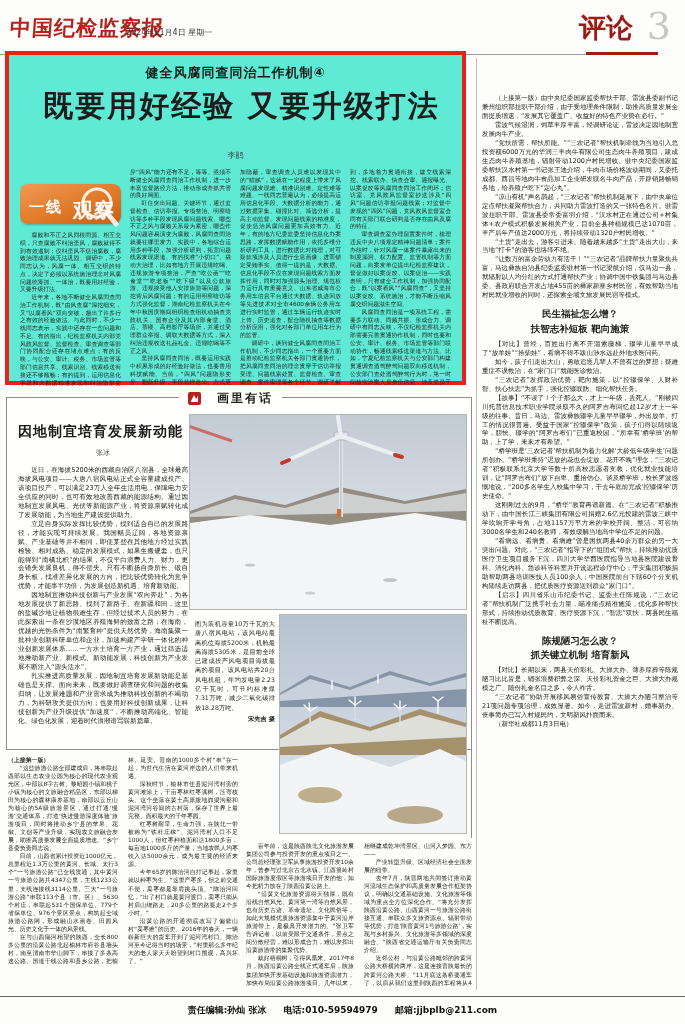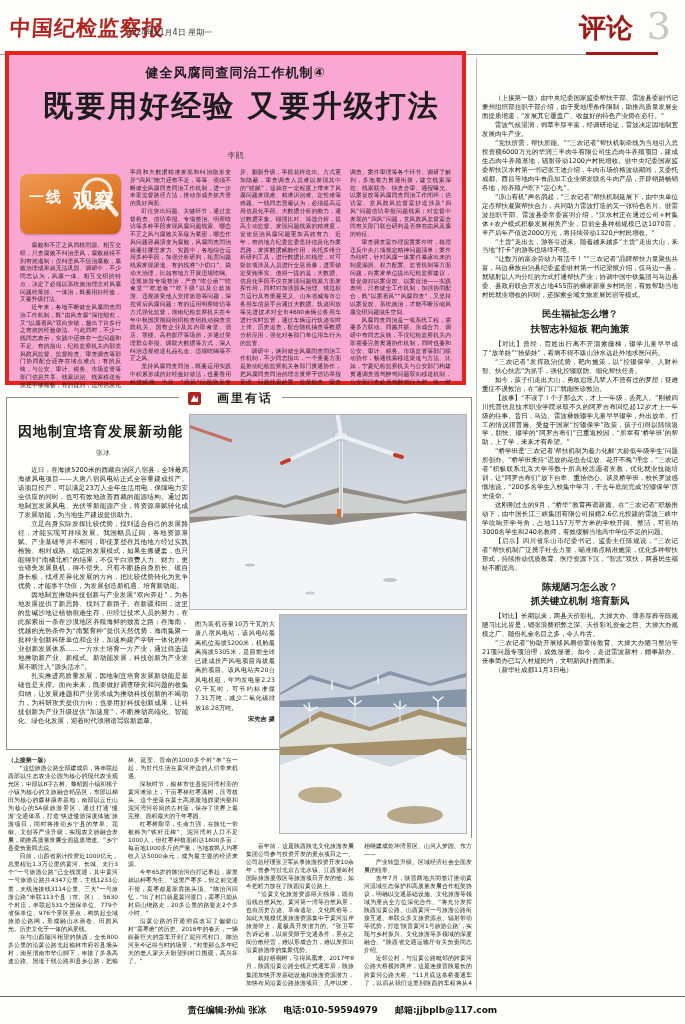--- a/index.html
+++ b/index.html
@@ -11,30 +11,30 @@
         font-size:21px;font-weight:bold;color:#b5211d;transform:skewX(-4deg);letter-spacing:1px;}
   .mdate{position:absolute;left:126px;top:19px;font-size:8px;color:#333;}
   .section-title{position:absolute;right:52px;top:2px;font-family:"DejaVu Serif",serif;
         font-size:27px;font-weight:bold;color:#9e1a15;}
   .pagenum{position:absolute;right:14px;top:-4px;font-family:"DejaVu Serif",serif;
         font-size:38px;color:#c7c7c7;}
   .rule-gray{position:absolute;top:46px;left:0;width:586px;border-top:1px solid #9a9a9a;}
   .rule-red{position:absolute;top:44px;left:586px;width:72px;height:3px;background:#9e1a15;}
   
   .lead-box{position:absolute;left:5px;top:51px;width:461px;height:334px;
-        border:4px solid #e8211a;background:#f9a8d4;box-sizing:border-box;}
+        border:4px solid #e8211a;background:#5eead4;box-sizing:border-box;}
   .kicker{text-align:center;margin-top:9px;font-size:13px;font-weight:bold;letter-spacing:1px;}
   .headline{text-align:center;margin-top:4px;font-family:"DejaVu Serif",serif;
         font-size:30px;font-weight:bold;letter-spacing:2px;padding-left:12px;}
   .byline{text-align:center;margin-top:23px;font-size:8px;color:#444;}
   .lead-body{margin:8px 11px 0;height:225px;column-count:4;column-gap:9px;
         font-size:5.8px;line-height:1.34;text-align:justify;overflow:hidden;color:#222;}
   .para{margin:0;text-indent:2em;}
   
-  .badge{position:relative;width:100%;height:60px;margin:5px 0 8px;border-radius:8px;
+  .badge{position:relative;width:100%;height:40px;margin:15px 0 8px;border-radius:8px;
         background:linear-gradient(160deg,#f09a55 0%,#e07a28 55%,#c95f14 100%);
         box-shadow:0 1px 2px rgba(0,0,0,.25);break-inside:avoid;}
   .badge-t1{position:absolute;left:9px;top:13px;color:#fff;font-size:15px;font-weight:bold;letter-spacing:2px;}
   .badge-t2{position:absolute;left:53px;top:13px;color:#fff;font-size:20px;font-weight:bold;letter-spacing:1px;z-index:2;}
   .badge-lens{position:absolute;right:2px;top:2px;}
   
   .vdiv{position:absolute;left:476px;top:58px;height:932px;border-left:1px solid #bfbdb8;}
   .right-col{position:absolute;left:482px;top:94px;width:196px;height:896px;
         font-size:6.5px;line-height:1.38;text-align:justify;overflow:hidden;color:#222;}
   .sub{margin:7px 0 4px;text-align:center;font-size:9.5px;font-weight:bold;line-height:1.5;}
@@ -119,25 +119,26 @@
         <p class="para">“凉山有机”声名鹊起，“三农记者”帮扶机制延展下，由中央单位定点帮扶凝聚帮扶合力，共同助力雷波打造的又一张特色名片。驻雷波挂职干部、雷波县委常委富羽介绍，“汉水村正在通过公司+村集体+农户模式积极发展相关产业，目前全县种植规模已达1070亩，丰产后年产值达2000万元，将持续带动1320户村民增收。”</p>
         <p class="para">“土货”走出去，游客引进来。随着越来越多“土货”走出大山，来当地“打卡”的游客也络绎不绝。</p>
         <p class="para">“让数万的富余劳动力有活干！”“三农记者”品牌帮扶力量聚焦共富，马边彝族自治县纪委监委驻村第一书记梁航介绍，仅马边一县，就辐射以人均分红的方式打通帮扶产业；协调中国中铁集团与马边县委、县政府联合开发占地455亩的彝家新寨乡村民宿，有效帮助当地村民就业增收的同时，还探索全域文旅发展民宿等模式。</p>
       </div>
     <h3 class="sub">
       <span>民生福祉怎么增？</span>
       <span>扶智志补短板 靶向施策</span>
     </h3>
     <div>
         <p class="para">【对比】曾经，百姓出行离不开溜索藤梯，辍学儿童早早成了“放羊娃”“拾柴娃”，看病不得不跋山涉水远赴外地求医问药。</p>
+        <p class="para">如今，孩子们走出大山，勇敢追逐几辈人不曾有过的梦想；疑难重症不误救治，在“家门口”就能医诊救治。</p>
         <p class="para">“三农记者”发挥政治优势，靶向施策，以“控辍保学、人财补智、扶心扶志”为抓手，强化控辍联防、细化帮扶任务。</p>
-        <p class="para">如今，孩子们走出大山，勇敢追逐几辈人不曾有过的梦想；疑难重症不误救治，在“家门口”就能医诊救治。</p>
         <p class="para">【故事】“不读了！个子那么大，才上一年级，丢死人。”刚被四川托普信息技术职业学院录取不久的阿罗吉布回忆起12岁才上一年级的往事。昔日，马边、雷波彝族辍学儿童早早辍学，外出放羊、打工的情况很普遍。受益于国家“控辍保学”政策，孩子们得以陆续返学，胆怯、辍学的“阿罗吉布们”已重返校园，“所幸有‘桥学班’的帮助，上了学，未来才有希望。”</p>
         <p class="para">“桥学班是‘三农记者’帮扶机制为着力化解‘大龄低年级学生’问题所创办。”桥学班秉持“迟放的花也会绽放、花开不晚”理念，“三农记者”积极联系北京大学等数十所高校志愿者支教，优化就业技能培训，让“阿罗吉布们”放下自卑、重拾信心。谈及桥学班，校长罗波感慨地说，“200多名学生入校集中学习，于去年底前完成‘控辍保学’历史使命。”</p>
         <p class="para">这刚刚过去的9月，“桥华”教育再谱新篇。在“三农记者”积极推动下，由中国长江三峡集团有限公司捐赠2.6亿元投建的雷波三峡中学吹响开学号角，占地1157万平方米的学校开阔、整洁，可容纳3000名学生和240名教师，有效缓解当地高中学位不足的问题。</p>
+        <p class="para">“看病远、看病贵、看病难”曾是困扰两县40余万群众的另一大突出问题。对此，“三农记者”指导下的“组团式”帮扶，持续推动优质医疗卫生项目服务下沉，四川大学华西医院指导当地县医院建设骨科、消化内科、急诊科等科室并开设远程诊疗中心；平安集团积极捐助帮助两县培训医技人员100余人；中国医院前台下辖60个分支机构陆续走访两县，把优质医疗资源送到群众“家门口”。</p>
         <p class="para">【启示】四川省乐山市纪委书记、监委主任陈规说，“三农记者”帮扶机制广泛携手社会力量，瞄准痛点精准施策，优化多种帮扶形式，持续推动优质教育、医疗资源下沉，“智志”双扶，两县民生福祉不断提高。</p>
       </div>
     <h3 class="sub">
       <span>陈规陋习怎么改？</span>
       <span>抓关键立机制 培育新风</span>
     </h3>
     <div>
         <p class="para">【对比】长期以来，两县天价彩礼、大操大办、薄养厚葬等陈规陋习比比皆是，铺张浪费积弊之深、天价彩礼资金之巨、大操大办规模之广、随份礼金名目之多，令人咋舌。</p>
         <p class="para">“三农记者”协助开展移风易俗宣传教育、大操大办陋习整治等21项问题专项治理，成效显著。如今，走进雷波新村，婚事新办、丧事简办已写入村规民约，文明新风扑面而来。</p>
         <p class="para">（新华社成都11月3日电）</p>
@@ -260,16 +261,16 @@
       <p class="para">栽好梧桐树，引得凤凰来。2017年8月，陕西沿黄公路全线正式通车后，陕旅集团加快开发基础设施和旅游资源潜力，加快布局沿黄公路旅游项目。几年以来，相继建成乾坤湾景区、山河入梦园、东方——</p>
       <p class="para">产业转型升级、区域经济社会全面发展的纽带。</p>
       <p class="para">去年7月，陕晋两地共同签订推动黄河流域生态保护和高质量发展合作框架协议，明确以交通基础设施、文化旅游等领域为重点全方位深化合作。“将充分发挥陕西沿黄公路、山西黄河一号旅游公路衔接互通、串联众多文旅资源点、辐射带动等优势，打造‘陕晋黄河1号旅游公路’，实现与乡村振兴、文化旅游等多领域的深度融合。”陕西省交通运输厅有关负责同志介绍。</p>
       <p class="para">近邻公村，与沿黄公路毗邻的跨黄河公路大桥横跨两岸，这是连接晋陕最长的跨黄河公路大桥。“11月底这条桥要通车了，以后从我们这里到陕西的车程将从4小时缩减至半个多小时，公村的未来发展也由此上了快车道。”村民们朝着好日子的方向，满怀期待憧憬着。</p>
     </div>
 
   <div class="footer-rule"></div>
   <div class="footer">
     <span>责任编辑:孙灿 张冰</span>
     <span>电话:010-59594979</span>
-    <span>邮箱:jjbplb@117.com</span>
+    <span>邮箱:jjbplb@211.com</span>
   </div>
 
 </div>
 
 </body></html>

